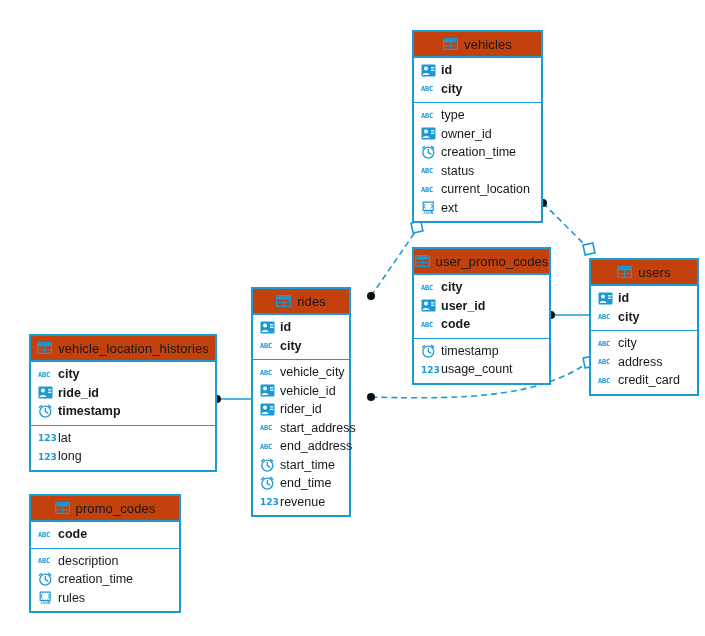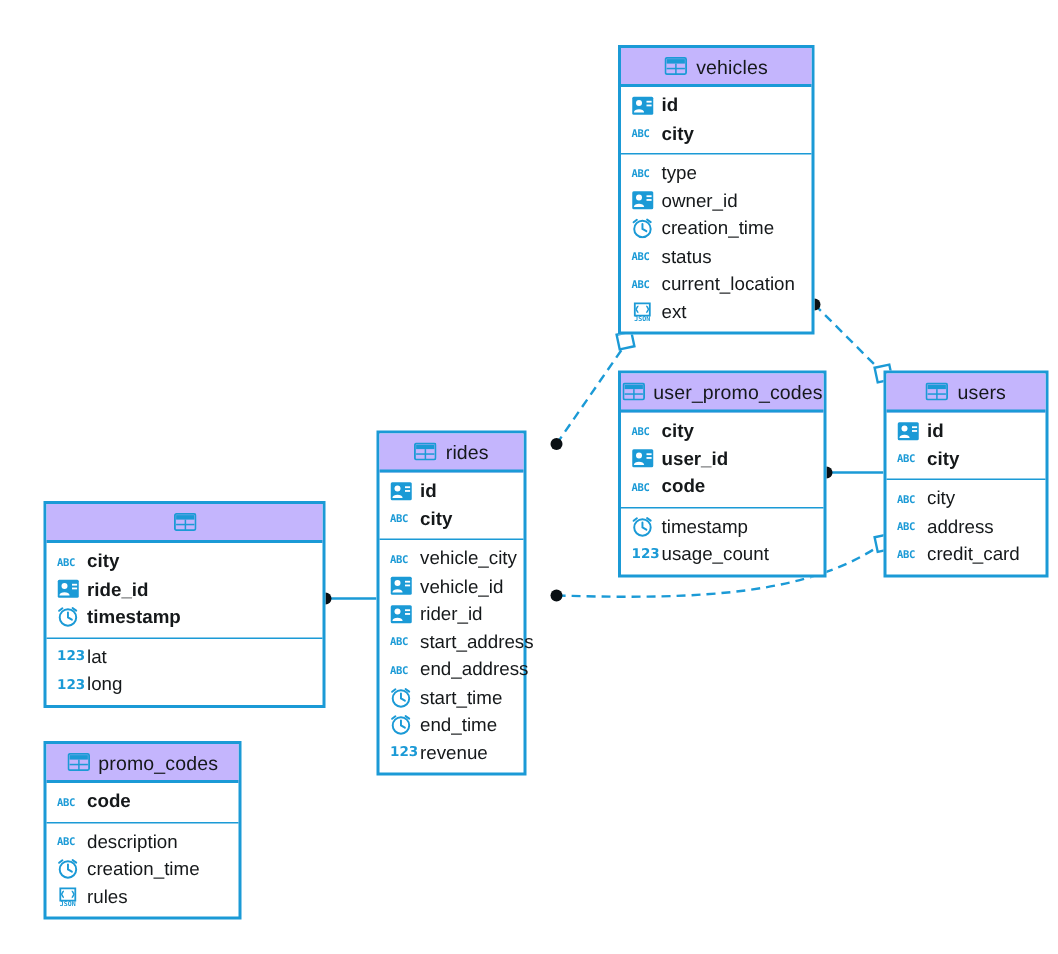--- a/index.html
+++ b/index.html
@@ -20,21 +20,21 @@
     position:absolute;
     background:#ffffff;
     border:2px solid #1b9ad6;
     box-sizing:border-box;
     z-index:5;
   }
   .thead{
     height:24px;
     display:flex;align-items:center;justify-content:center;
     border-bottom:2px solid #1b9ad6;
-    background:#c4b5fd;
+    background:#c2410c;
     gap:6px;
     padding:0 5px;
   }
   .tname{
     font-size:13px;color:#15181a;white-space:nowrap;letter-spacing:.1px;
   }
   .sect{padding:3px 0 4px 0;}
   .sect.pk{border-bottom:1px solid #1b9ad6;}
   .col{
     display:flex;align-items:center;
@@ -218,21 +218,21 @@
             </svg>
           </span>
           <span class="cname">timestamp</span>
         </div>
         <div class="col">
           <span class="ic num">123</span>
           <span class="cname">usage_count</span>
         </div>
       </div>
     </div>
-    <div class="table" style="left: 589px; top: 247px; width: 110px;">
+    <div class="table" style="left: 589px; top: 258px; width: 110px;">
       <div class="thead">
         <span class="ic">
           <svg width="15" height="12" viewBox="0 0 15 12">
             <rect x="0.6" y="0.6" width="13.8" height="10.8" rx="1" fill="none" stroke="#1b9ad6" stroke-width="1.2"></rect>
             <rect x="1.4" y="1.4" width="12.2" height="3" fill="#1b9ad6"></rect>
             <rect x="7.1" y="4.4" width="1.0" height="7" fill="#1b9ad6"></rect>
             <rect x="1.4" y="7.2" width="12.2" height="1.0" fill="#1b9ad6"></rect>
           </svg>
         </span>
         <span class="tname">users</span>
@@ -368,20 +368,21 @@
     <div class="table" style="left: 29px; top: 334px; width: 188px;">
       <div class="thead">
         <span class="ic">
           <svg width="15" height="12" viewBox="0 0 15 12">
             <rect x="0.6" y="0.6" width="13.8" height="10.8" rx="1" fill="none" stroke="#1b9ad6" stroke-width="1.2"></rect>
             <rect x="1.4" y="1.4" width="12.2" height="3" fill="#1b9ad6"></rect>
             <rect x="7.1" y="4.4" width="1.0" height="7" fill="#1b9ad6"></rect>
             <rect x="1.4" y="7.2" width="12.2" height="1.0" fill="#1b9ad6"></rect>
           </svg>
         </span>
+        <span class="tname">vehicle_location_histories</span>
       </div>
       <div class="sect pk">
         <div class="col key">
           <span class="ic abc">ABC</span>
           <span class="cname">city</span>
         </div>
         <div class="col key">
           <span class="ic">
             <svg width="15" height="13" viewBox="0 0 15 13">
               <rect x="0.5" y="0.5" width="14" height="12" rx="1" fill="#1b9ad6"></rect>
@@ -409,21 +410,21 @@
         <div class="col">
           <span class="ic num">123</span>
           <span class="cname">lat</span>
         </div>
         <div class="col">
           <span class="ic num">123</span>
           <span class="cname">long</span>
         </div>
       </div>
     </div>
-    <div class="table" style="left: 29px; top: 494px; width: 132px;">
+    <div class="table" style="left: 29px; top: 494px; width: 152px;">
       <div class="thead">
         <span class="ic">
           <svg width="15" height="12" viewBox="0 0 15 12">
             <rect x="0.6" y="0.6" width="13.8" height="10.8" rx="1" fill="none" stroke="#1b9ad6" stroke-width="1.2"></rect>
             <rect x="1.4" y="1.4" width="12.2" height="3" fill="#1b9ad6"></rect>
             <rect x="7.1" y="4.4" width="1.0" height="7" fill="#1b9ad6"></rect>
             <rect x="1.4" y="7.2" width="12.2" height="1.0" fill="#1b9ad6"></rect>
           </svg>
         </span>
         <span class="tname">promo_codes</span>

